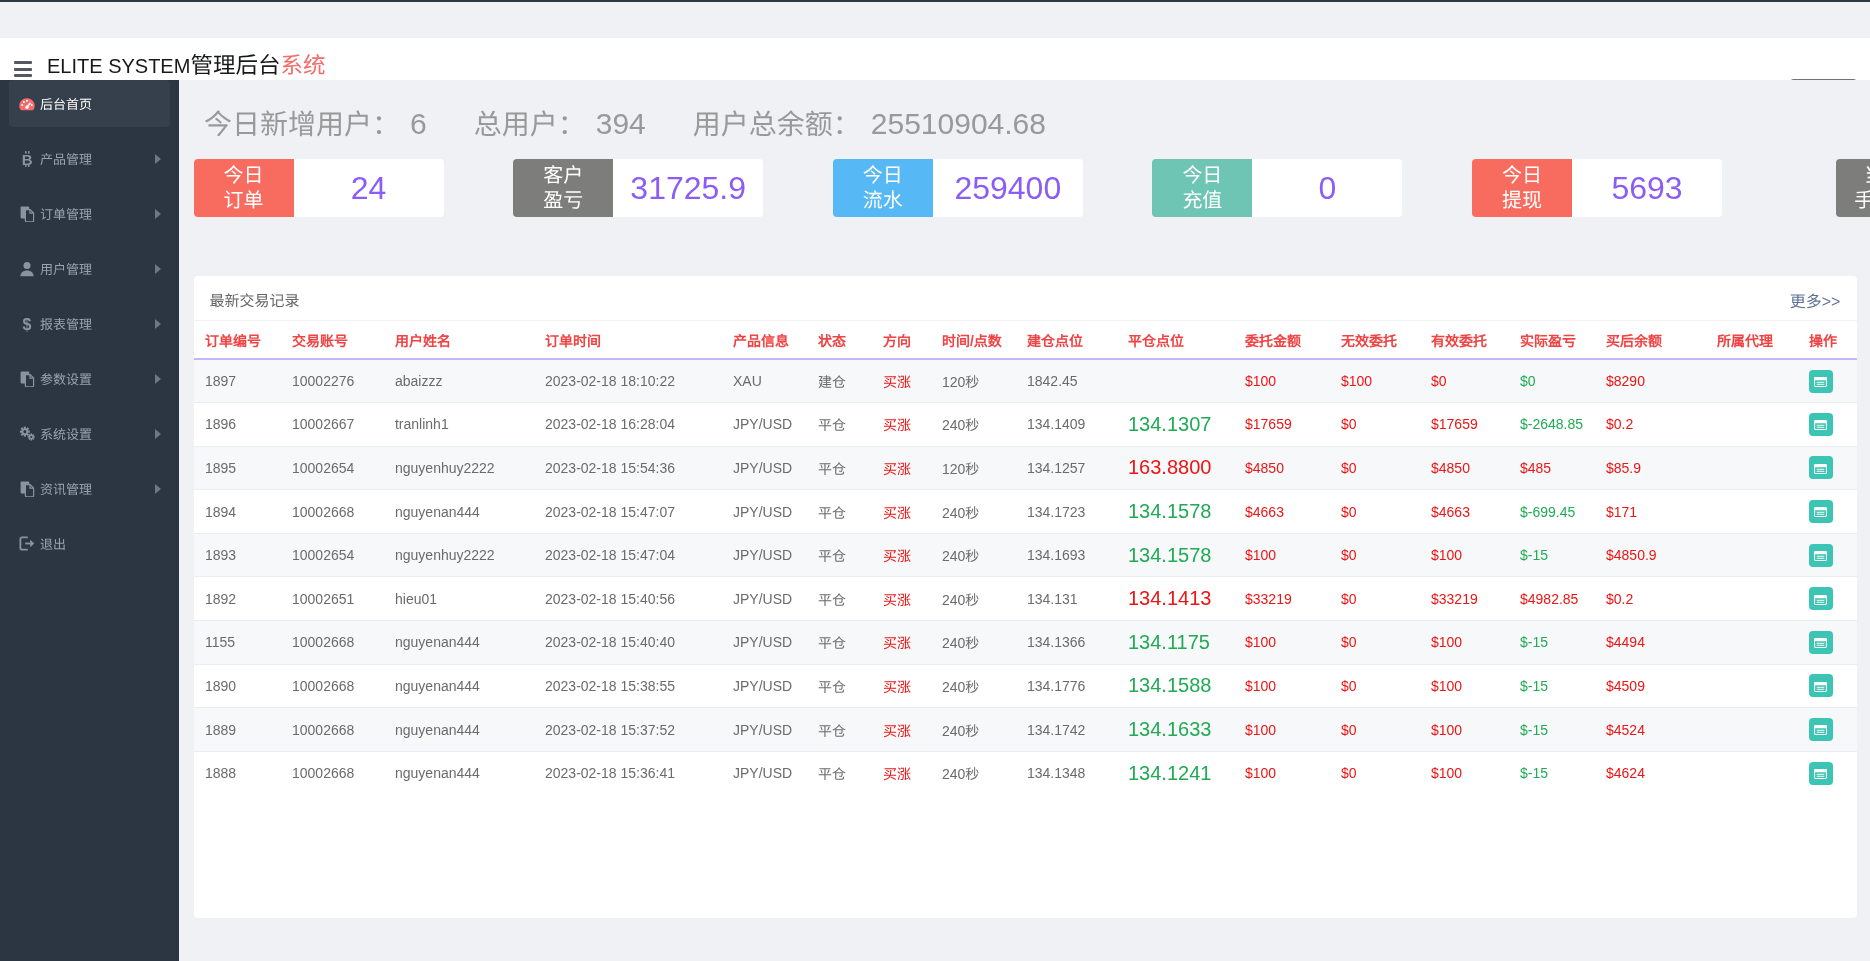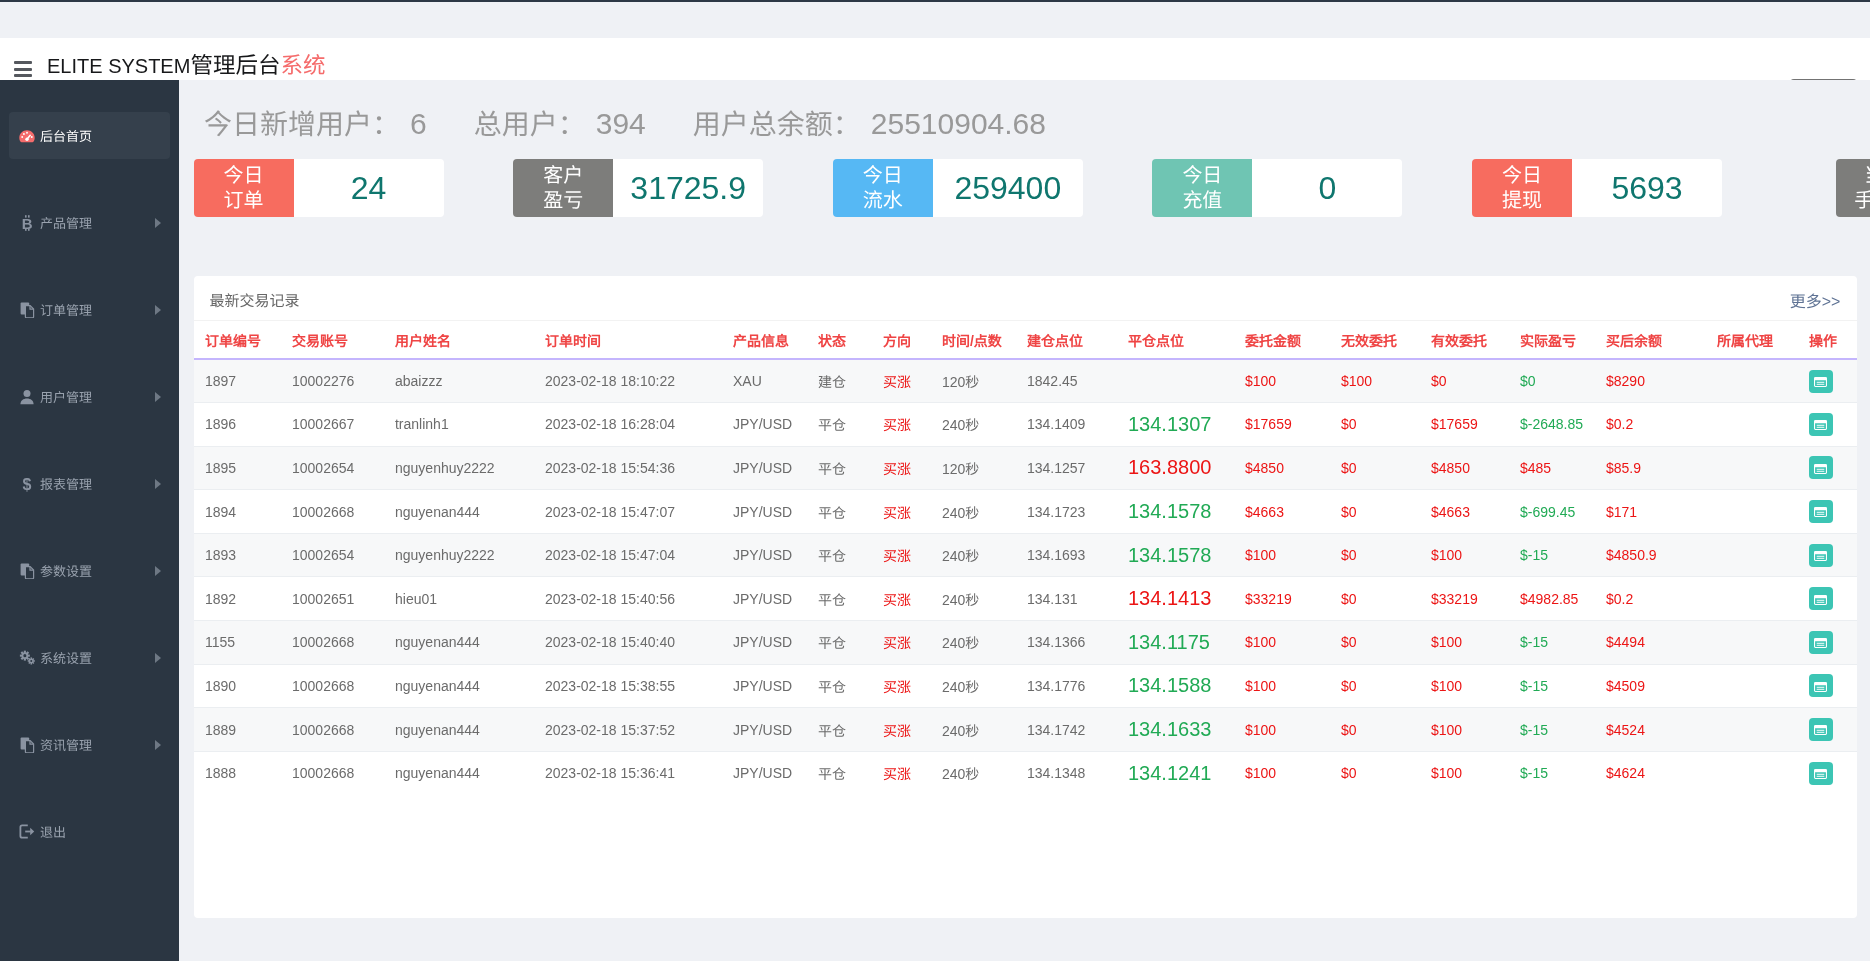--- a/index.html
+++ b/index.html
@@ -10,34 +10,34 @@
 .header{position:absolute;left:0;top:2px;width:1870px;height:94px;background:#fff;margin-top:36px;}
 .burger{position:absolute;left:14px;top:23px;width:18px;height:16px;}
 .burger span{display:block;height:3px;background:#55585e;border-radius:1px;margin-bottom:3.5px;}
 .title{position:absolute;left:47px;top:8px;font-size:22.5px;line-height:40px;color:#17181a;white-space:nowrap;}
 .title .lat{font-size:20px;letter-spacing:0px;}
 .title .red{color:#f56c6c;}
 .adminbox{position:absolute;right:13px;top:41px;width:67px;height:36px;border:2px solid #737373;border-radius:4px;background:#fff;font-size:14px;color:#5a5e66;line-height:34px;padding-left:6px;}
 .adminbox .caret{display:inline-block;width:0;height:0;border-left:4.5px solid transparent;border-right:4.5px solid transparent;border-top:5.5px solid #9da3ab;margin-left:8px;vertical-align:middle;}
 .sidebar{position:absolute;left:0;top:80px;width:179px;height:881px;background:#2b3642;}
 .menu{list-style:none;padding-top:0;}
-.menu li{height:55px;padding:0 9px;margin-top:32px;}
+.menu li{height:55px;padding:0 9px;}
 .menu li a{display:flex;align-items:center;height:47px;border-radius:4px;padding-left:10px;text-decoration:none;color:#99a2ae;font-size:13px;position:relative;}
 .menu li.active a{background:#35404c;color:#fff;}
 .micon{width:16px;height:16px;margin-right:5px;flex:0 0 16px;display:flex;align-items:center;justify-content:center;}
 .arrow{position:absolute;right:9px;top:50%;margin-top:-5px;width:0;height:0;border-top:5px solid transparent;border-bottom:5px solid transparent;border-left:6px solid #6e7884;}
 .main{position:absolute;left:179px;top:80px;width:1691px;height:881px;background:#eff1f5;}
 .stats{position:absolute;left:25px;top:22px;font-size:28px;color:#999;white-space:nowrap;}
 .stats .num{margin-left:10px;font-size:30px;}
 .stats .gap{display:inline-block;width:47px;}
 .cards{position:absolute;left:14.6px;top:79px;display:flex;}
 .card{display:flex;width:287px;height:58px;margin-right:32.6px;}
 .card:last-child{margin-right:0;padding-left:44px;}
 .card .label{width:100px;height:58px;border-radius:4px 0 0 4px;color:#fff;font-size:20px;line-height:25px;display:flex;align-items:center;justify-content:center;text-align:center;}
-.card .value{width:150px;height:58px;background:#fff;border-radius:0 4px 4px 0;font-size:32px;color:#0f766e;display:flex;align-items:center;justify-content:center;}
+.card .value{width:150px;height:58px;background:#fff;border-radius:0 4px 4px 0;font-size:32px;color:#8b5cf6;display:flex;align-items:center;justify-content:center;}
 .c-red{background:#f76c5f;}
 .c-gray{background:#7d7d7b;}
 .c-blue{background:#56b8f4;}
 .c-teal{background:#6fc5b3;}
 .tablecard{position:absolute;left:15.4px;top:196px;width:1663px;height:642px;background:#fff;border-radius:4px;}
 .tc-head{height:45px;position:relative;border-bottom:1px solid #f2f2f2;}
 .tc-title{position:absolute;left:15px;top:13px;font-size:15px;color:#666;}
 .tc-more{position:absolute;right:17px;top:12px;font-size:16px;color:#5f7394;}
 table{border-collapse:collapse;table-layout:fixed;width:1663px;font-size:14px;color:#6b6b6b;}
 th:first-child,td:first-child{padding-left:10.6px;}

